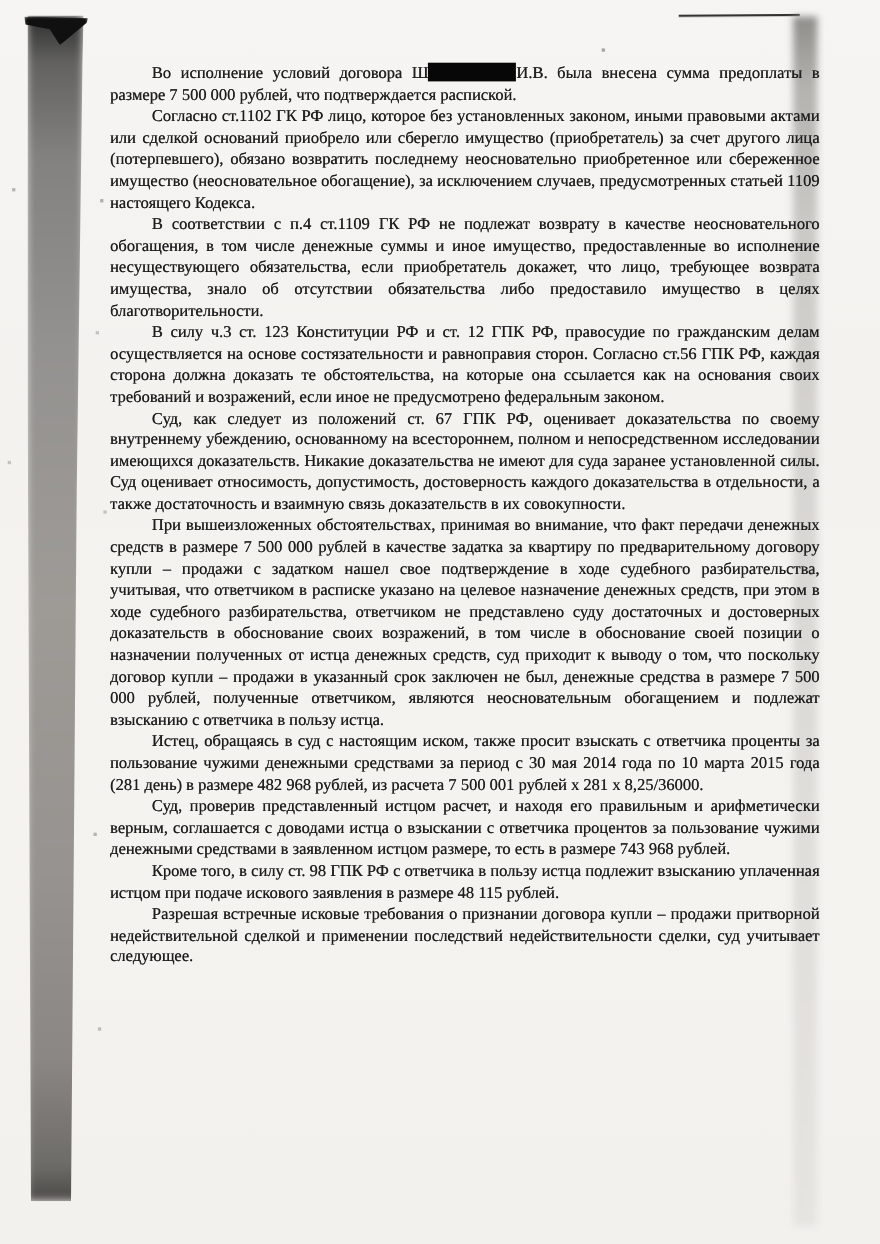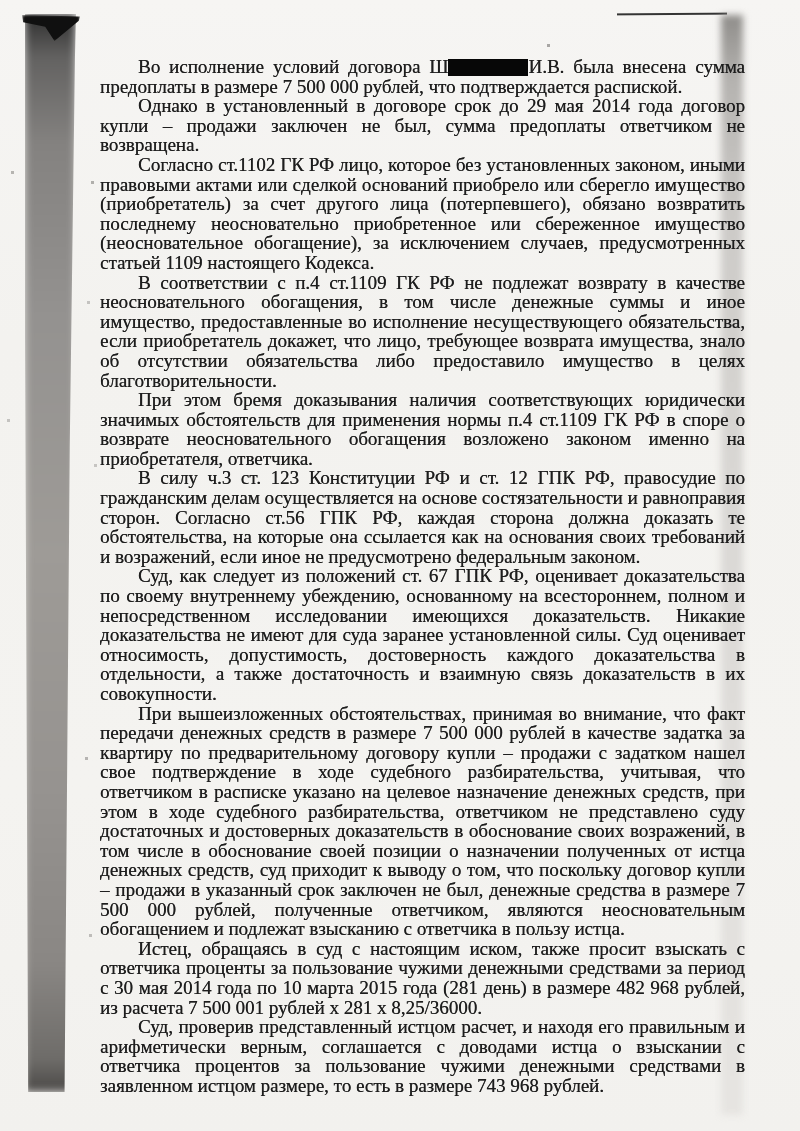--- a/index.html
+++ b/index.html
@@ -88,21 +88,21 @@
       737px 521px 0 1px rgba(160,158,155,0.5),
       12px 172px  0 1px rgba(140,138,135,0.6),
       8px 420px   0 1px rgba(150,148,145,0.5);
   }
   .text-block {
     position: absolute;
     left: 100px;
     top: 57px;
     width: 645px;
     color: #1d1d1d;
-    font-size: 19px;
+    font-size: 15px;
     line-height: 19.6px;
     text-align: justify;
     text-shadow: 0.25px 0 0 rgba(29,29,29,0.85);
   }
   .text-block p {
     margin: 0;
     padding: 0;
     text-indent: 38px;
   }
   .redaction {
@@ -118,23 +118,23 @@
 
 <div class="page">
   <div class="binding-shadow"></div>
   <div class="binding-wedge"></div>
   <div class="top-line"></div>
   <div class="right-shadow"></div>
   <div class="specks"></div>
 
   <div class="text-block">
     <p><span>Во исполнение условий договора Ш</span><span class="redaction"></span><span>И.В. была внесена сумма предоплаты в размере 7 500 000 рублей, что подтверждается распиской.</span></p>
-    <p>Однако в установленный в договоре срок до 29 мая 2014 года договор купли – продажи заключен не был, сумма предоплаты ответчиком не возвращена.</p>
     <p>Согласно ст.1102 ГК РФ лицо, которое без установленных законом, иными правовыми актами или сделкой оснований приобрело или сберегло имущество (приобретатель) за счет другого лица (потерпевшего), обязано возвратить последнему неосновательно приобретенное или сбереженное имущество (неосновательное обогащение), за исключением случаев, предусмотренных статьей 1109 настоящего Кодекса.</p>
     <p>В соответствии с п.4 ст.1109 ГК РФ не подлежат возврату в качестве неосновательного обогащения, в том числе денежные суммы и иное имущество, предоставленные во исполнение несуществующего обязательства, если приобретатель докажет, что лицо, требующее возврата имущества, знало об отсутствии обязательства либо предоставило имущество в целях благотворительности.</p>
-    <p>При этом бремя доказывания наличия соответствующих юридически значимых обстоятельств для применения нормы п.4 ст.1109 ГК РФ в споре о возврате неосновательного обогащения возложено законом именно на приобретателя, ответчика.</p>
     <p>В силу ч.3 ст. 123 Конституции РФ и ст. 12 ГПК РФ, правосудие по гражданским делам осуществляется на основе состязательности и равноправия сторон. Согласно ст.56 ГПК РФ, каждая сторона должна доказать те обстоятельства, на которые она ссылается как на основания своих требований и возражений, если иное не предусмотрено федеральным законом.</p>
     <p>Суд, как следует из положений ст. 67 ГПК РФ, оценивает доказательства по своему внутреннему убеждению, основанному на всестороннем, полном и непосредственном исследовании имеющихся доказательств. Никакие доказательства не имеют для суда заранее установленной силы. Суд оценивает относимость, допустимость, достоверность каждого доказательства в отдельности, а также достаточность и взаимную связь доказательств в их совокупности.</p>
     <p>При вышеизложенных обстоятельствах, принимая во внимание, что факт передачи денежных средств в размере 7 500 000 рублей в качестве задатка за квартиру по предварительному договору купли – продажи с задатком нашел свое подтверждение в ходе судебного разбирательства, учитывая, что ответчиком в расписке указано на целевое назначение денежных средств, при этом в ходе судебного разбирательства, ответчиком не представлено суду достаточных и достоверных доказательств в обоснование своих возражений, в том числе в обоснование своей позиции о назначении полученных от истца денежных средств, суд приходит к выводу о том, что поскольку договор купли – продажи в указанный срок заключен не был, денежные средства в размере 7 500 000 рублей, полученные ответчиком, являются неосновательным обогащением и подлежат взысканию с ответчика в пользу истца.</p>
     <p>Истец, обращаясь в суд с настоящим иском, также просит взыскать с ответчика проценты за пользование чужими денежными средствами за период с 30 мая 2014 года по 10 марта 2015 года (281 день) в размере 482 968 рублей, из расчета 7 500 001 рублей х 281 х 8,25/36000.</p>
     <p>Суд, проверив представленный истцом расчет, и находя его правильным и арифметически верным, соглашается с доводами истца о взыскании с ответчика процентов за пользование чужими денежными средствами в заявленном истцом размере, то есть в размере 743 968 рублей.</p>
+    <p>Кроме того, в силу ст. 98 ГПК РФ с ответчика в пользу истца подлежит взысканию уплаченная истцом при подаче искового заявления в размере 48 115 рублей.</p>
+    <p>Разрешая встречные исковые требования о признании договора купли – продажи притворной недействительной сделкой и применении последствий недействительности сделки, суд учитывает следующее.</p>
   </div>
 </div>
 
 </body></html>

